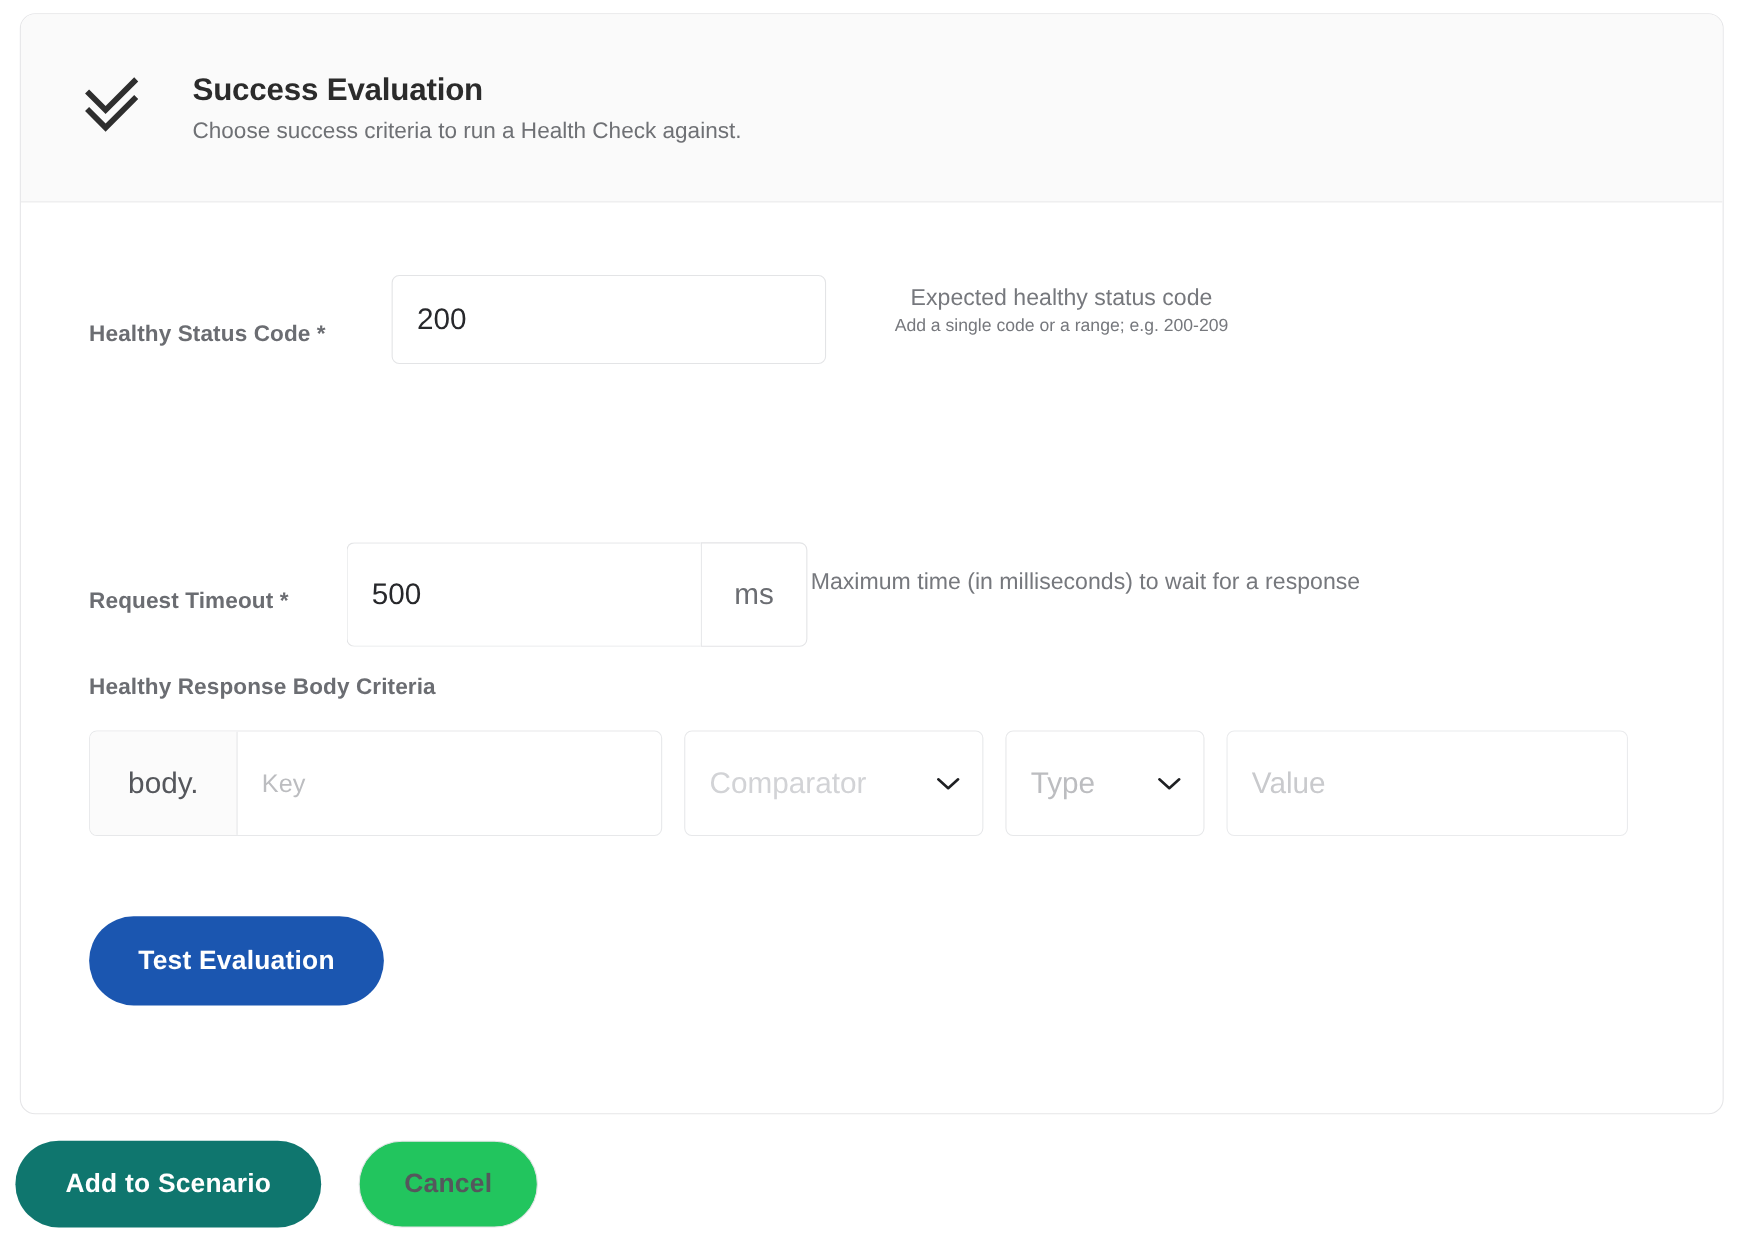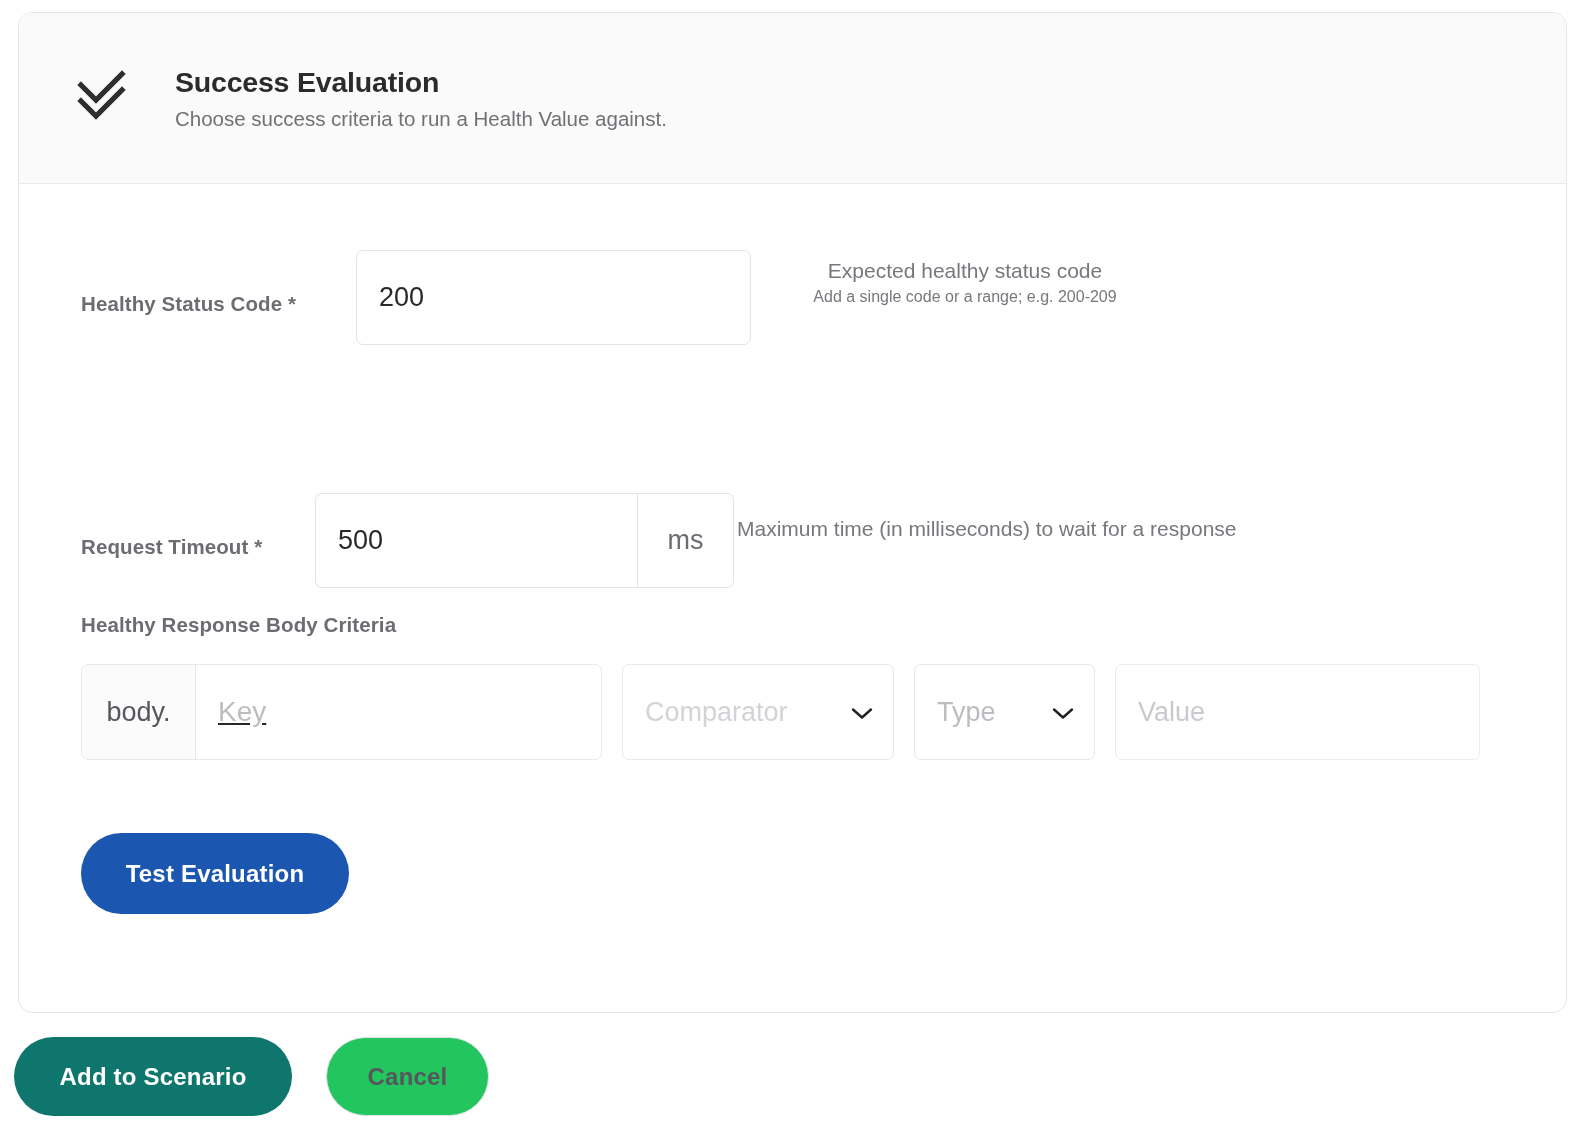--- a/index.html
+++ b/index.html
@@ -92,21 +92,21 @@
   }
 
   
   .status-label   { left: 62px; top: 108px; }
 
   .status-input-box {
     position: absolute;
     left: 337px;
     top: 66px;
     width: 395px;
-    height: 95px;
+    height: 81px;
     box-sizing: border-box;
     background: #ffffff;
     border: 1px solid #e3e4e6;
     border-radius: 7px;
     padding-left: 44px;
   }
   .status-input-box input {
     position: absolute;
     left: 0; top: 0;
     width: 100%;
@@ -233,23 +233,22 @@
     font-size: 27px;
     color: #55575c;
   }
   .key-input {
     flex: 1;
     border: 0;
     outline: none;
     background: transparent;
     padding: 0 22px;
     font-family: "Liberation Sans", sans-serif;
-    font-size: 28px;
+    font-size: 23px;
     color: #27282b;
-    text-decoration: underline;
   }
   .key-input::placeholder { color: #bcbdc0; }
 
   .select-box {
     position: relative;
     box-sizing: border-box;
     border: 1px solid #e7e8ea;
     border-radius: 7px;
     background: #ffffff;
     margin-left: 20px;
@@ -362,21 +361,21 @@
 
     <header class="card-header">
       <span class="header-icon">
         <svg viewBox="0 0 64 64" width="64" height="64" fill="none" stroke="#2e2e2e" stroke-width="5.2" stroke-linecap="square" stroke-linejoin="miter">
           <polyline points="5,20 20,35 46,9"></polyline>
           <polyline points="5,36 20,51 46,25"></polyline>
         </svg>
       </span>
       <div class="header-text">
         <h1 class="header-title">Success Evaluation</h1>
-        <p class="header-sub">Choose success criteria to run a Health Value against.</p>
+        <p class="header-sub">Choose success criteria to run a Health Check against.</p>
       </div>
     </header>
 
     <div class="card-body">
 
       <label class="field-label status-label">Healthy Status Code *</label>
 
       <div class="status-input-box">
         <input type="text" value="200" style="">
       </div>

